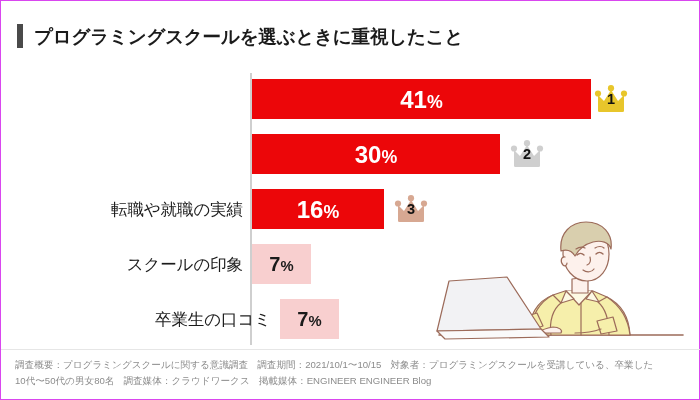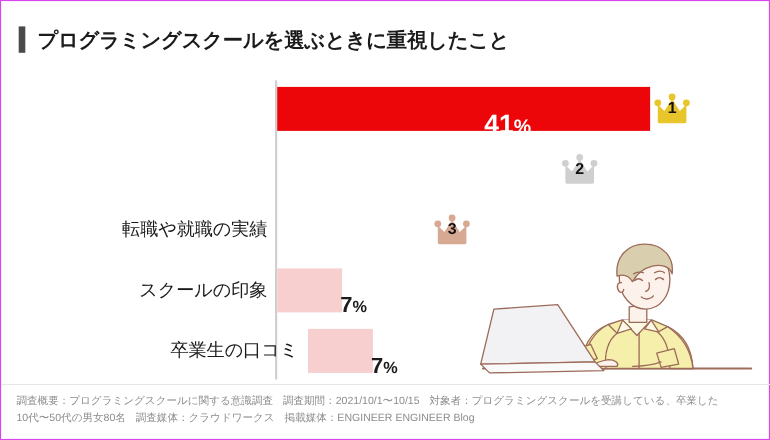--- a/index.html
+++ b/index.html
@@ -90,26 +90,25 @@
     box-sizing: border-box;
   }
   .bar.major {
     background: #ec0609;
   }
   .bar.minor {
     background: #f8cfcf;
   }
   .bar-value {
     position: absolute;
-    top: 14px;
+    top: 0;
     height: 40px;
     line-height: 41px;
     font-weight: bold;
     white-space: nowrap;
-    padding-left: 40px;
   }
   .bar.major .bar-value {
     left: 0;
     width: 100%;
     text-align: center;
     color: #ffffff;
     font-size: 24px;
   }
   .bar.minor .bar-value {
     left: 0;
@@ -195,33 +194,39 @@
           <path d="M4 12 L4 28 Q4 29 5.5 29 L28.5 29 Q30 29 30 28 L30 12 L24 18 L17 7 L10 18 Z" fill="#e8c62b"></path>
           <circle cx="4" cy="10.5" r="3.1" fill="#e8c62b"></circle>
           <circle cx="17" cy="5.2" r="3.1" fill="#e8c62b"></circle>
           <circle cx="30" cy="10.5" r="3.1" fill="#e8c62b"></circle>
         </svg>
         <div class="crown-num">1</div>
       </div>
     </div>
 
     <div class="row" style="top:67px;">
+      <div class="bar major" style="width:248px;">
+        <div class="bar-value"><span>30</span><span class="unit">%</span></div>
+      </div>
       <div class="crown" style="left:509px;">
         <svg viewBox="0 0 34 32" width="34" height="32" aria-hidden="true">
           <path d="M4 12 L4 28 Q4 29 5.5 29 L28.5 29 Q30 29 30 28 L30 12 L24 18 L17 7 L10 18 Z" fill="#cfcfcf"></path>
           <circle cx="4" cy="10.5" r="3.1" fill="#cfcfcf"></circle>
           <circle cx="17" cy="5.2" r="3.1" fill="#cfcfcf"></circle>
           <circle cx="30" cy="10.5" r="3.1" fill="#cfcfcf"></circle>
         </svg>
         <div class="crown-num">2</div>
       </div>
     </div>
 
     <div class="row" style="top:122px;text-decoration:underline;">
       <div class="row-label">転職や就職の実績</div>
+      <div class="bar major" style="width:132px;">
+        <div class="bar-value"><span>16</span><span class="unit">%</span></div>
+      </div>
       <div class="crown" style="left:393px;">
         <svg viewBox="0 0 34 32" width="34" height="32" aria-hidden="true">
           <path d="M4 12 L4 28 Q4 29 5.5 29 L28.5 29 Q30 29 30 28 L30 12 L24 18 L17 7 L10 18 Z" fill="#d7a892"></path>
           <circle cx="4" cy="10.5" r="3.1" fill="#d7a892"></circle>
           <circle cx="17" cy="5.2" r="3.1" fill="#d7a892"></circle>
           <circle cx="30" cy="10.5" r="3.1" fill="#d7a892"></circle>
         </svg>
         <div class="crown-num">3</div>
       </div>
     </div>

